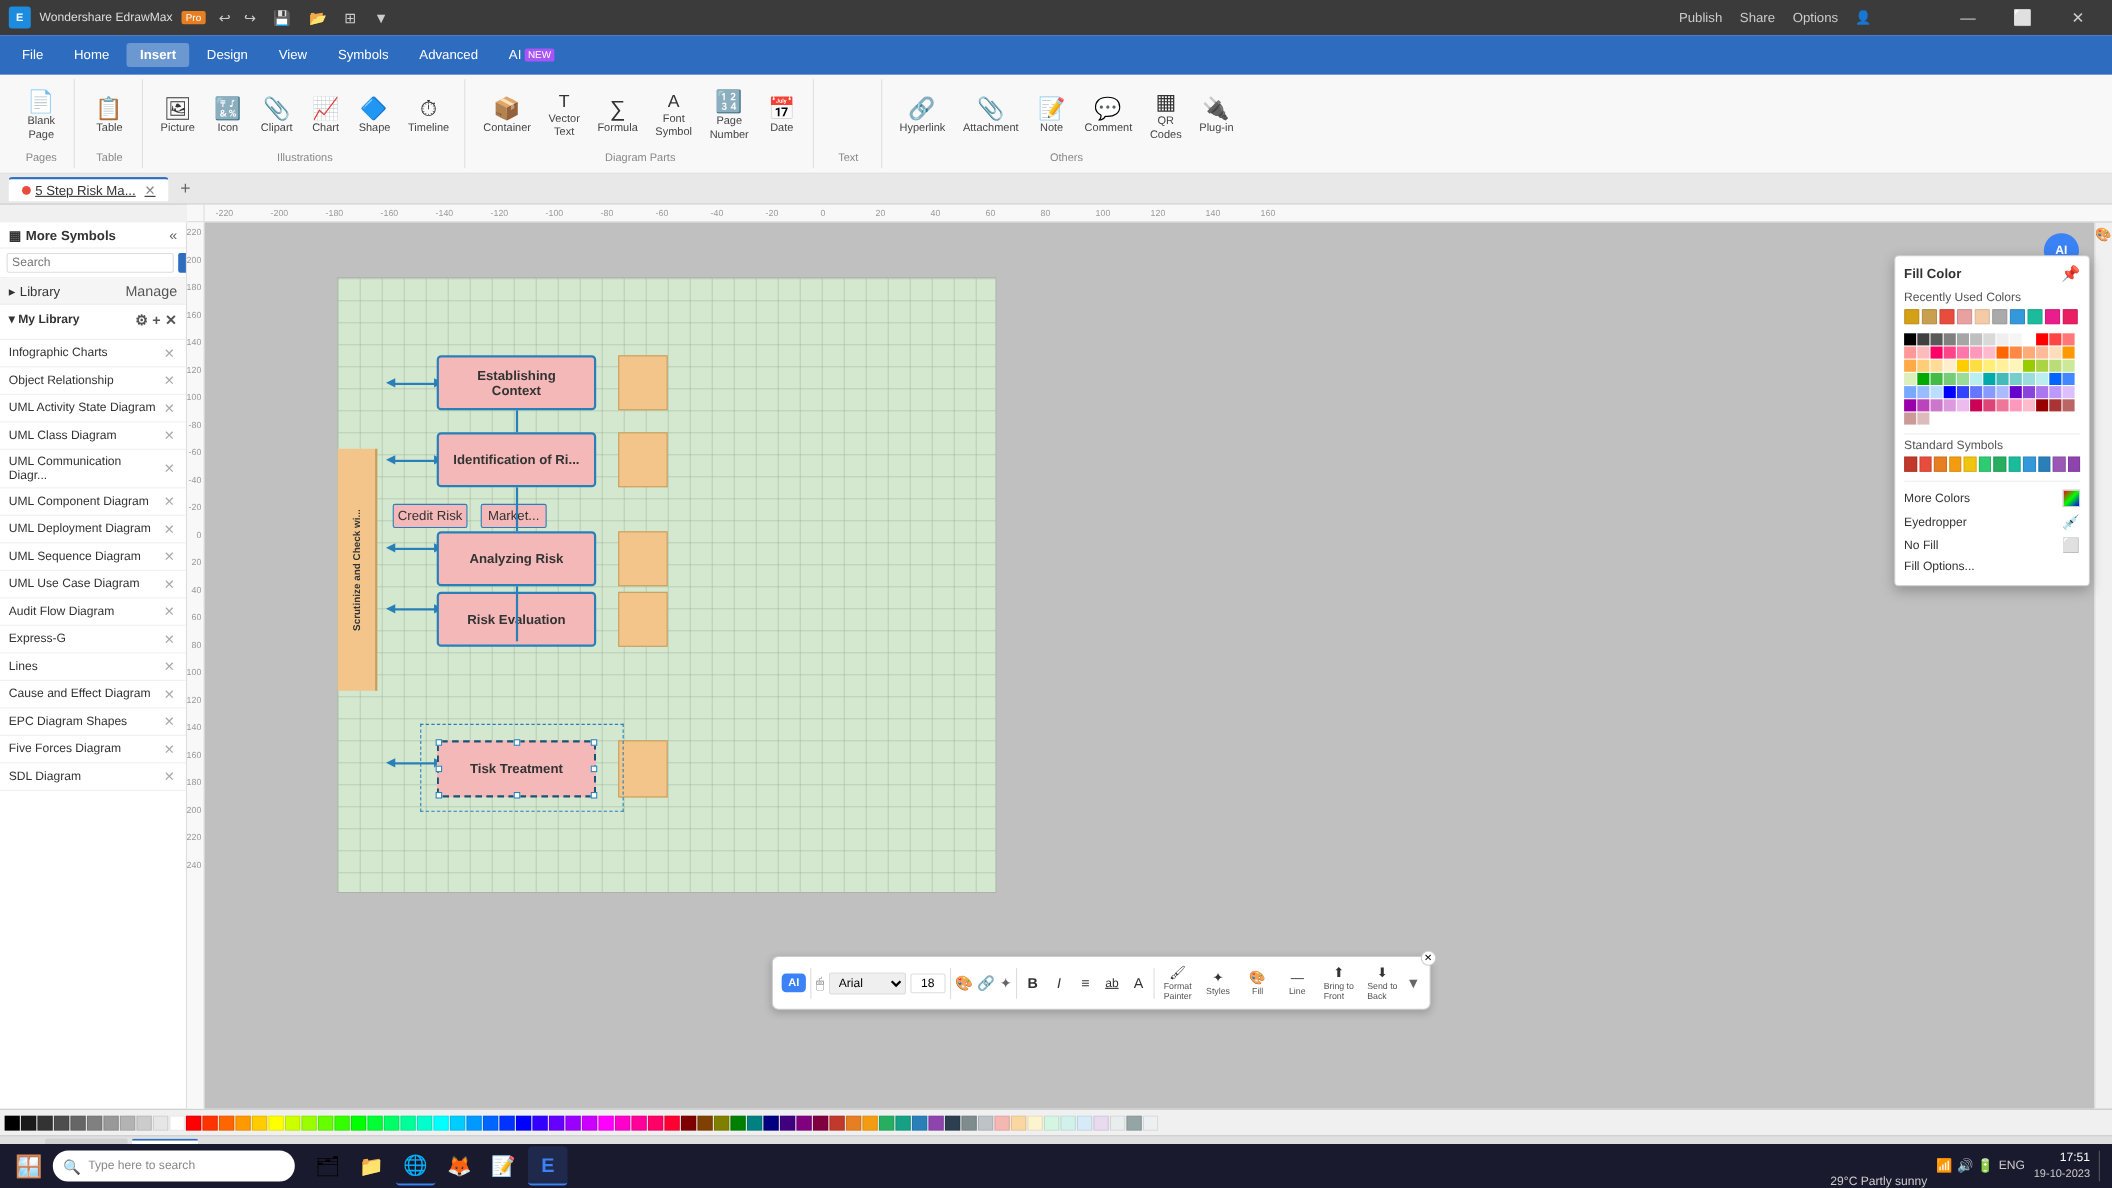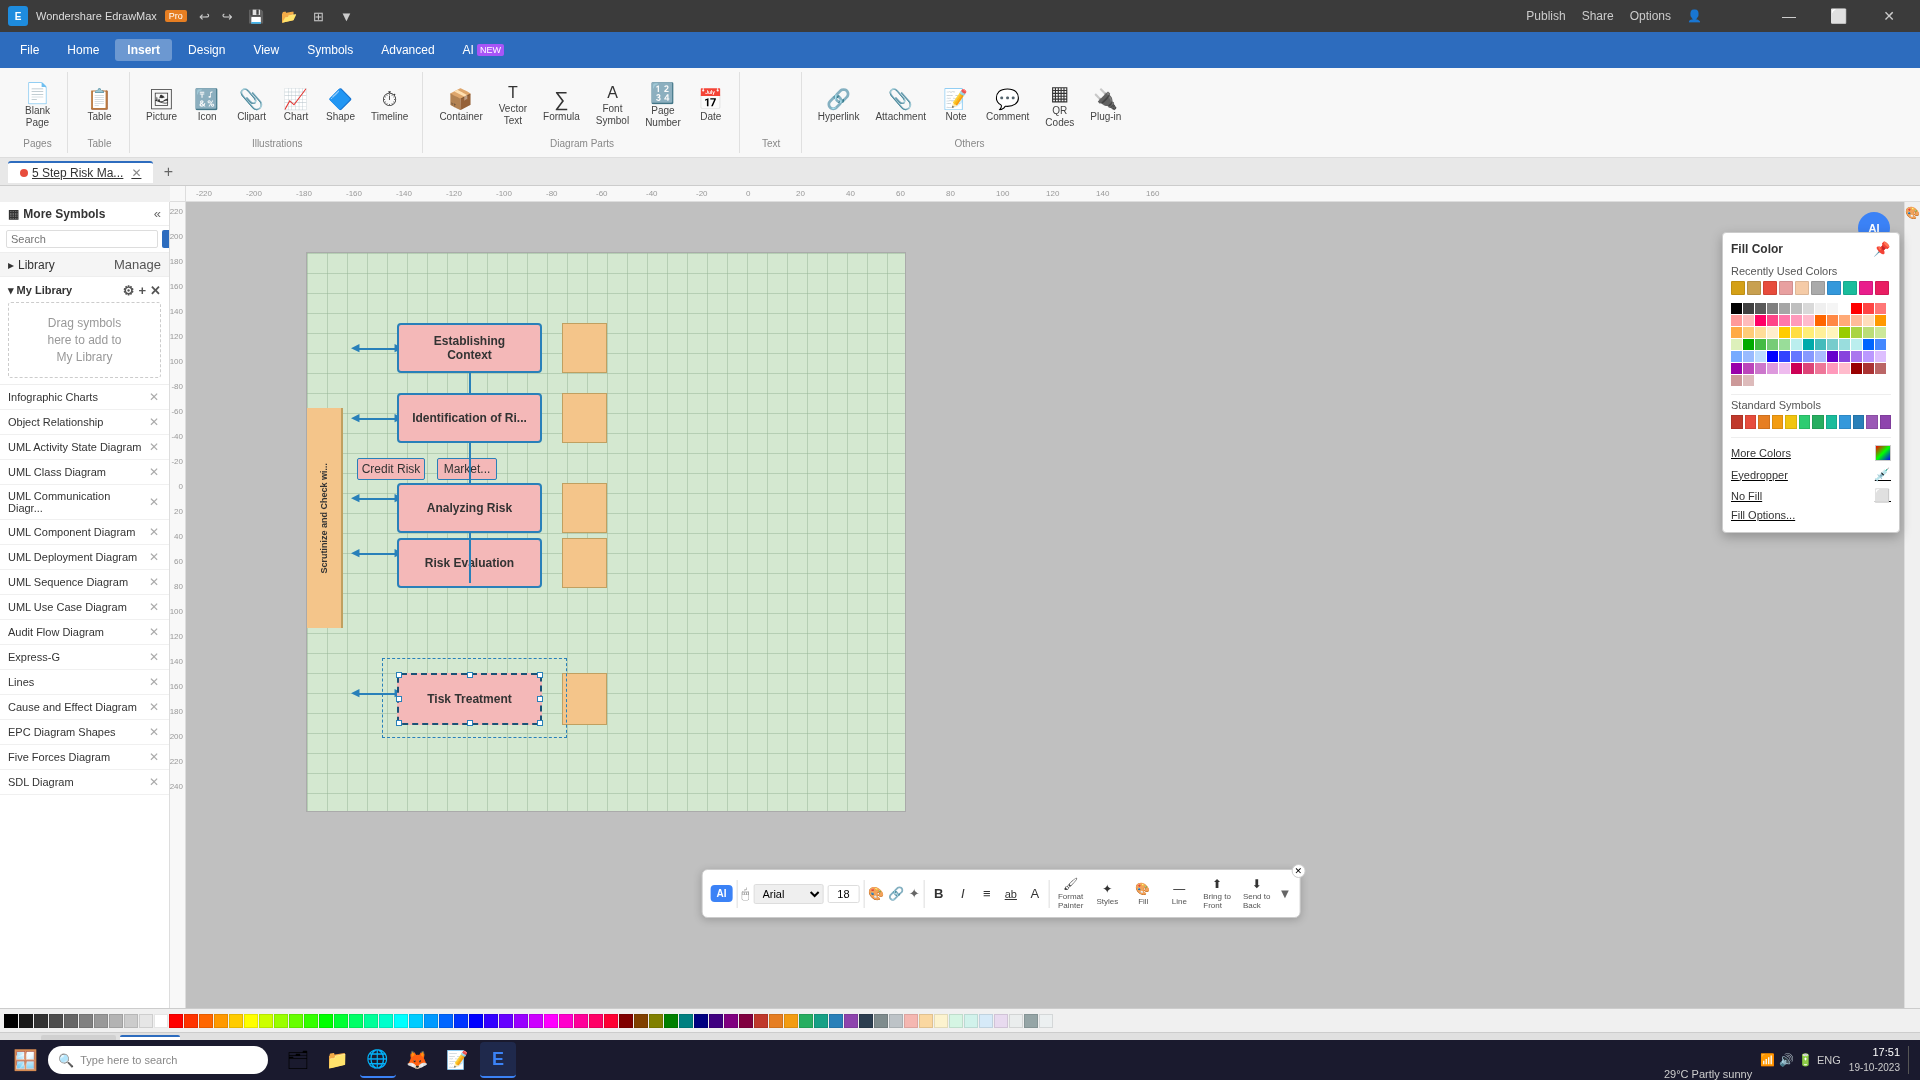--- a/index.html
+++ b/index.html
@@ -254,21 +254,21 @@
     .popup-header {
       display: flex;
       align-items: center;
       justify-content: space-between;
       margin-bottom: 8px;
     }
     .popup-header .pin-btn { cursor: pointer; font-size: 14px; color: #666; }
     .color-section-title { font-size: 11px; color: #555; margin-bottom: 4px; }
     .color-grid { display: flex; flex-wrap: wrap; gap: 2px; margin-bottom: 8px; }
     .color-swatch { width: 14px; height: 14px; border-radius: 1px; cursor: pointer; border: 1px solid rgba(0,0,0,0.1); }
-    .popup-action { display: flex; align-items: center; justify-content: space-between; padding: 3px 0; cursor: pointer; text-decoration: underline; }
+    .popup-action { display: flex; align-items: center; justify-content: space-between; padding: 3px 0; cursor: pointer; }
     .popup-divider { height: 1px; background: #eee; margin: 4px 0; }
     #statusbar {
       height: 24px;
       background: #e8e8e8;
       border-top: 1px solid #ccc;
       display: flex;
       align-items: center;
       padding: 0 12px;
       gap: 16px;
       font-size: 11px;
@@ -562,25 +562,20 @@
         <div class="my-library-header">
           <span>
             <span>▾</span>
             <span style="font-size:11px;font-weight:600;color:#333;">My Library</span>
           </span>
           <div class="my-library-actions">
             <span style="cursor:pointer;font-size:13px;color:#555;">⚙</span>
             <span style="cursor:pointer;font-size:13px;color:#555;">+</span>
             <span style="cursor:pointer;font-size:13px;color:#555;">✕</span>
           </div>
-        </div>
-        <div class="my-library-drop">
-          <span style="white-space:pre-line;">Drag symbols
-here to add to
-My Library</span>
         </div>
       </div>
 
       <div class="diagram-list">
         <div class="diagram-item">
           <span class="item-name">Infographic Charts</span>
           <span class="item-close">✕</span>
         </div>
         <div class="diagram-item">
           <span class="item-name">Object Relationship</span>

